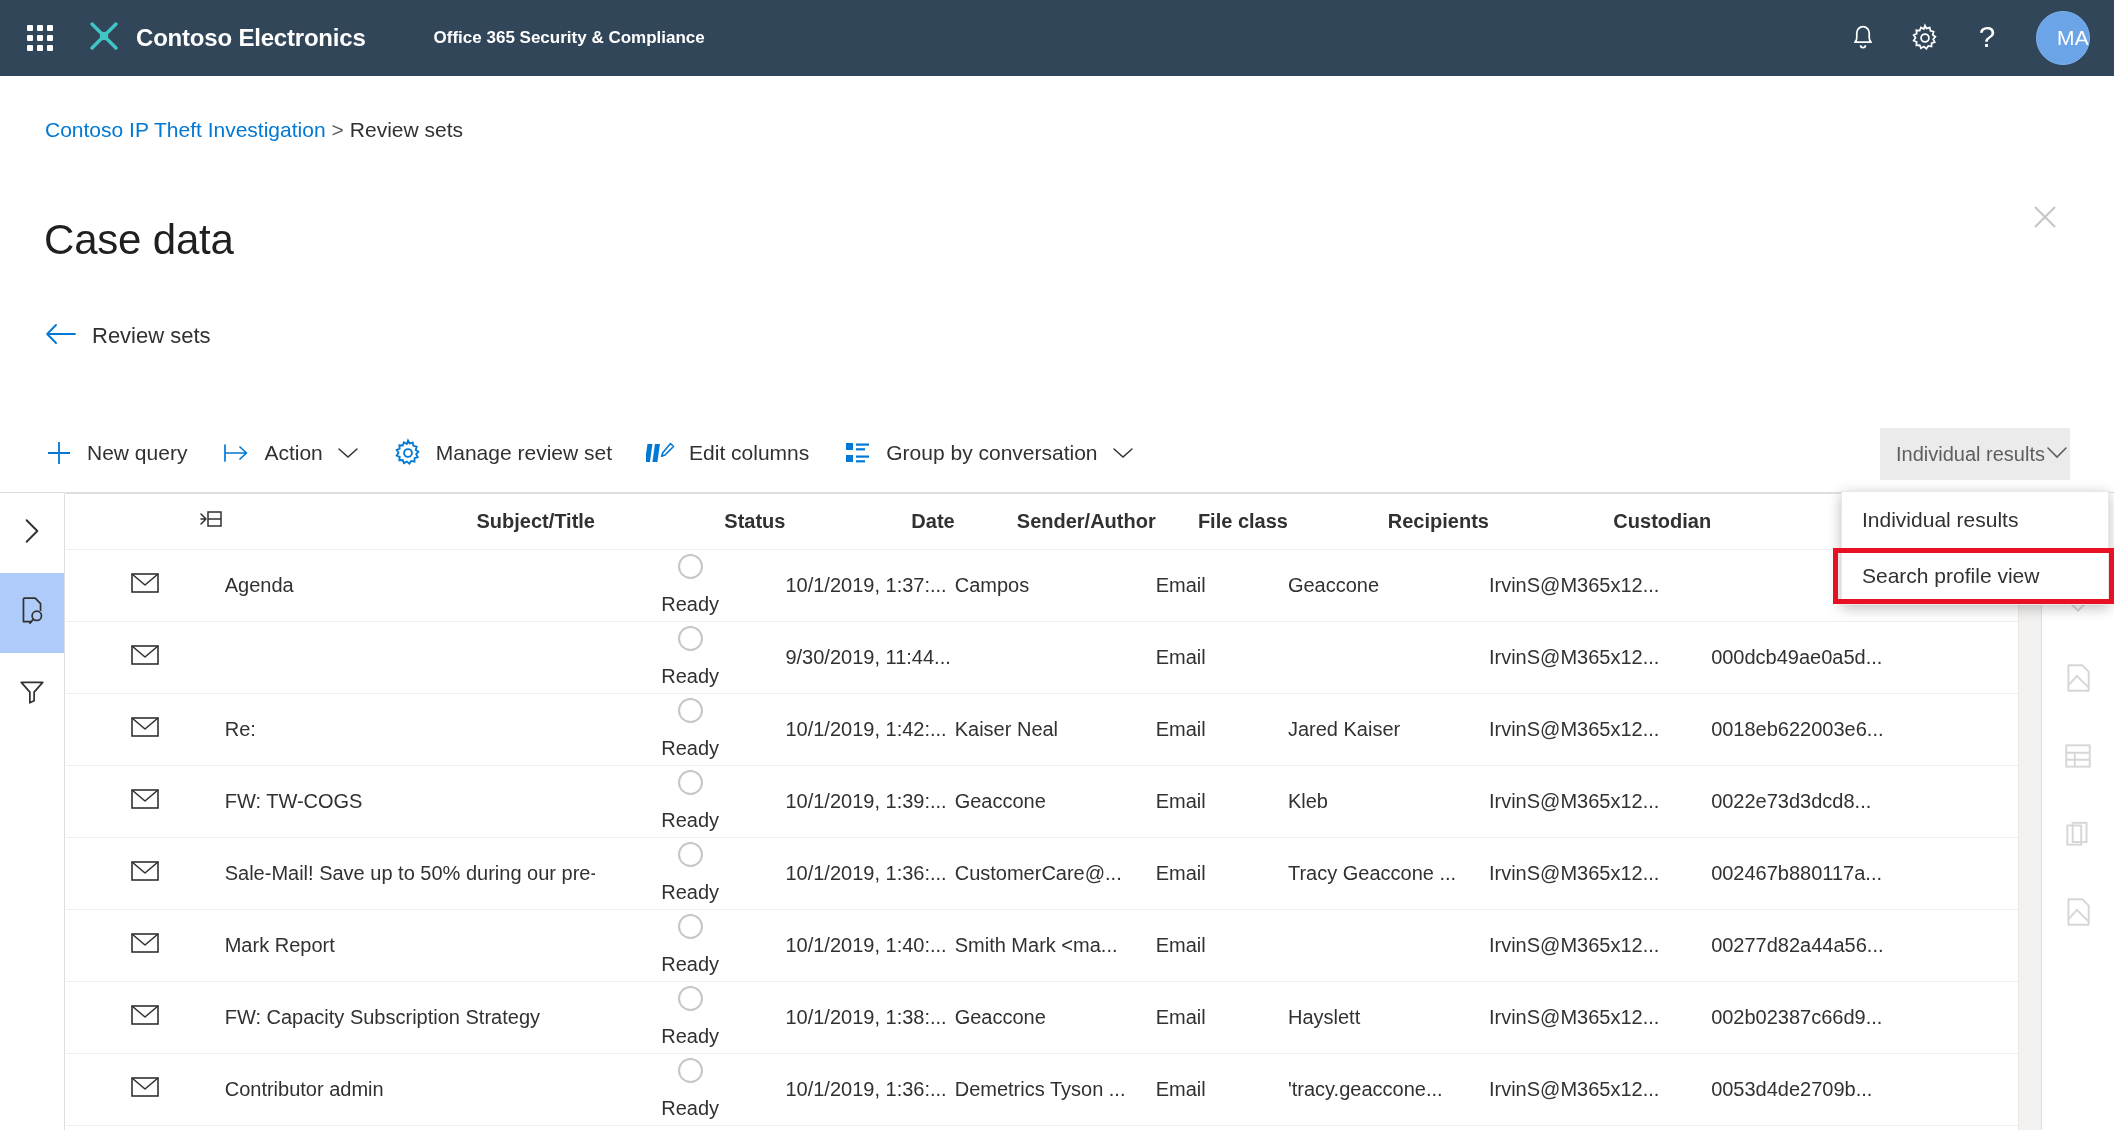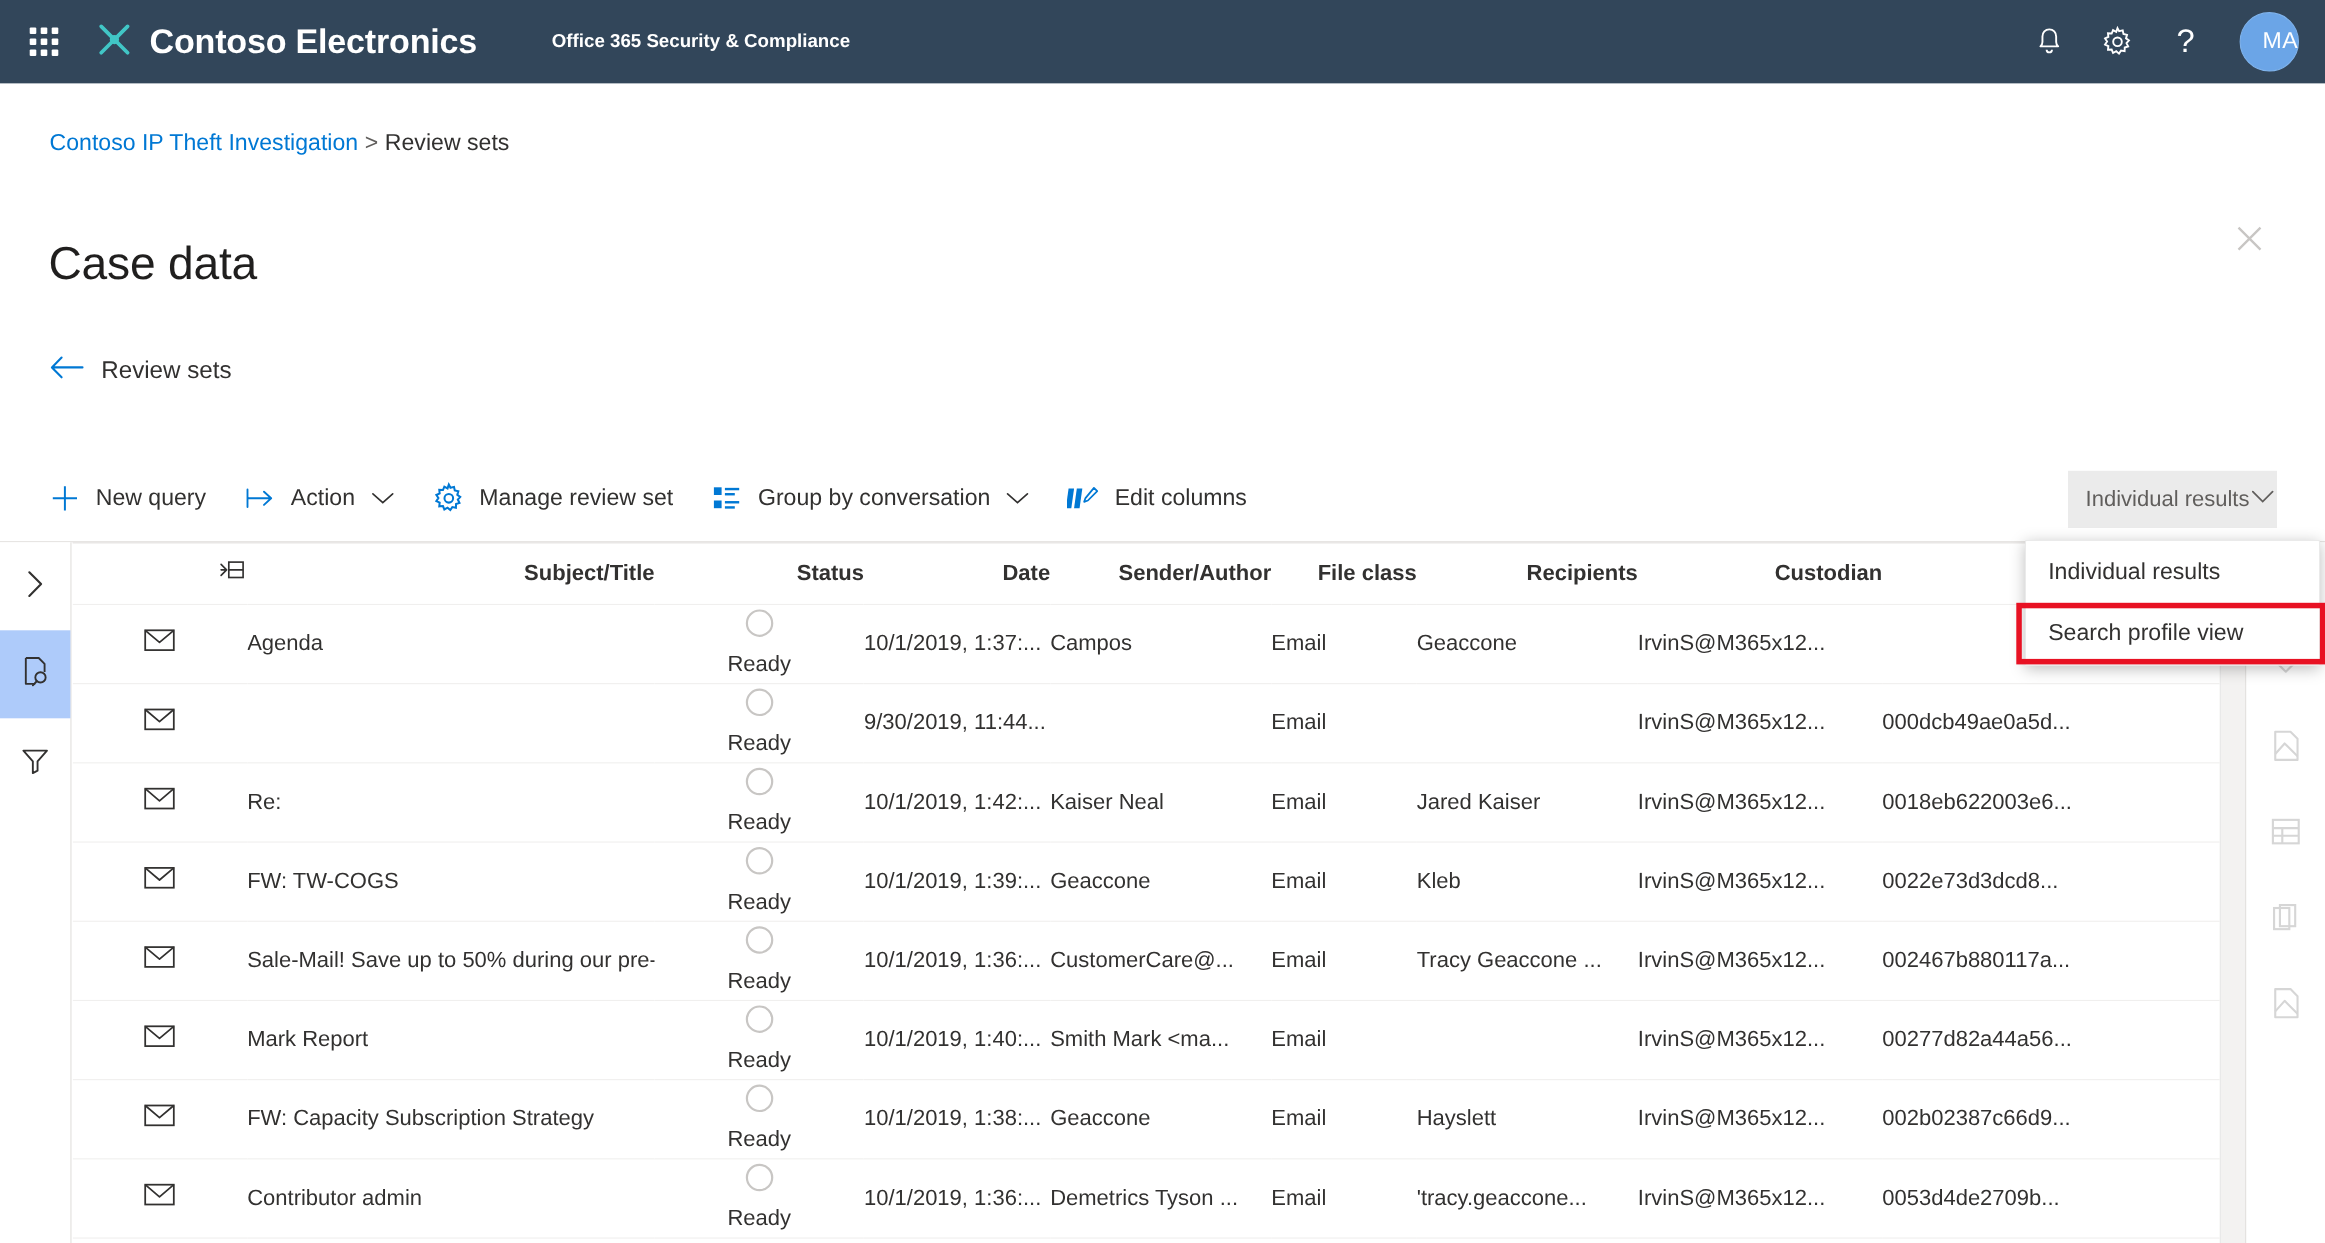--- a/index.html
+++ b/index.html
@@ -39,21 +39,21 @@
   .waffle-grid i {
     display: block; width: 6px; height: 6px;
     background: #ffffff; border-radius: 1px;
   }
   #brand {
     display: flex; align-items: center; gap: 14px;
     margin-left: 14px;
     cursor: pointer;
   }
   #brand-name {
-    font-size: 31px; font-weight: bold;
+    font-size: 24px; font-weight: bold;
     letter-spacing: -0.2px;
     white-space: nowrap;
   }
   #app-name {
     margin-left: 68px;
     font-size: 17px; font-weight: bold;
     white-space: nowrap;
   }
   #suite-right {
     margin-left: auto;
@@ -413,50 +413,50 @@
             <circle cx="13" cy="13" r="3.4"></circle>
             <path d="M13 2.2l1.3 2.5 2.8-.7.6 2.8 2.8.7-.8 2.8 2.3 1.6-1.9 2.1 1.3 2.6-2.7.9-.1 2.9-2.8-.5-1.6 2.4-2.2-1.9-2.5 1.4-1.1-2.7-2.9.2.3-2.9-2.6-1.2 1.6-2.4-1.6-2.4 2.6-1.2-.3-2.9 2.9.2 1.1-2.7 2.5 1.4z"></path>
           </g>
         </svg>
       </span>
       <span class="cmd-label">Manage review set</span>
     </div>
 
     <div class="cmd">
       <span class="cmd-icon">
+        <svg width="30" height="26" viewBox="0 0 30 26">
+          <g fill="#0078d4">
+            <rect x="2" y="4" width="5" height="18" transform="skewX(-8)"></rect>
+            <rect x="9.5" y="4" width="5" height="18" transform="skewX(-8)"></rect>
+          </g>
+          <path d="M24.5 3.5 L27.5 6.5 L19 15 L15.6 16.2 L16.8 12.8 Z" fill="none" stroke="#0078d4" stroke-width="1.6" stroke-linejoin="round"></path>
+        </svg>
+      </span>
+      <span class="cmd-label">Edit columns</span>
+    </div>
+
+    <div class="cmd">
+      <span class="cmd-icon">
         <svg width="28" height="26" viewBox="0 0 28 26">
           <g fill="#0078d4">
             <rect x="2" y="3" width="7" height="7"></rect>
             <rect x="2" y="15" width="7" height="7"></rect>
             <rect x="12" y="3.5" width="13" height="2.2"></rect>
             <rect x="12" y="8.2" width="9" height="2.2"></rect>
             <rect x="12" y="15.5" width="13" height="2.2"></rect>
             <rect x="12" y="20.2" width="9" height="2.2"></rect>
           </g>
         </svg>
       </span>
       <span class="cmd-label">Group by conversation</span>
       <span class="cmd-chev">
         <svg width="22" height="14" viewBox="0 0 22 14">
           <path d="M2 3 L11 11 L20 3" fill="none" stroke="#323130" stroke-width="1.5" stroke-linecap="round"></path>
         </svg>
       </span>
-    </div>
-
-    <div class="cmd">
-      <span class="cmd-icon">
-        <svg width="30" height="26" viewBox="0 0 30 26">
-          <g fill="#0078d4">
-            <rect x="2" y="4" width="5" height="18" transform="skewX(-8)"></rect>
-            <rect x="9.5" y="4" width="5" height="18" transform="skewX(-8)"></rect>
-          </g>
-          <path d="M24.5 3.5 L27.5 6.5 L19 15 L15.6 16.2 L16.8 12.8 Z" fill="none" stroke="#0078d4" stroke-width="1.6" stroke-linejoin="round"></path>
-        </svg>
-      </span>
-      <span class="cmd-label">Edit columns</span>
     </div>
   </div>
 
   <div id="view-picker">
     <span class="vp-label">Individual results</span>
     <span>
       <svg width="24" height="15" viewBox="0 0 24 15">
         <path d="M3 3 L12 12 L21 3" fill="none" stroke="#605e5c" stroke-width="1.6" stroke-linecap="round"></path>
       </svg>
     </span>

